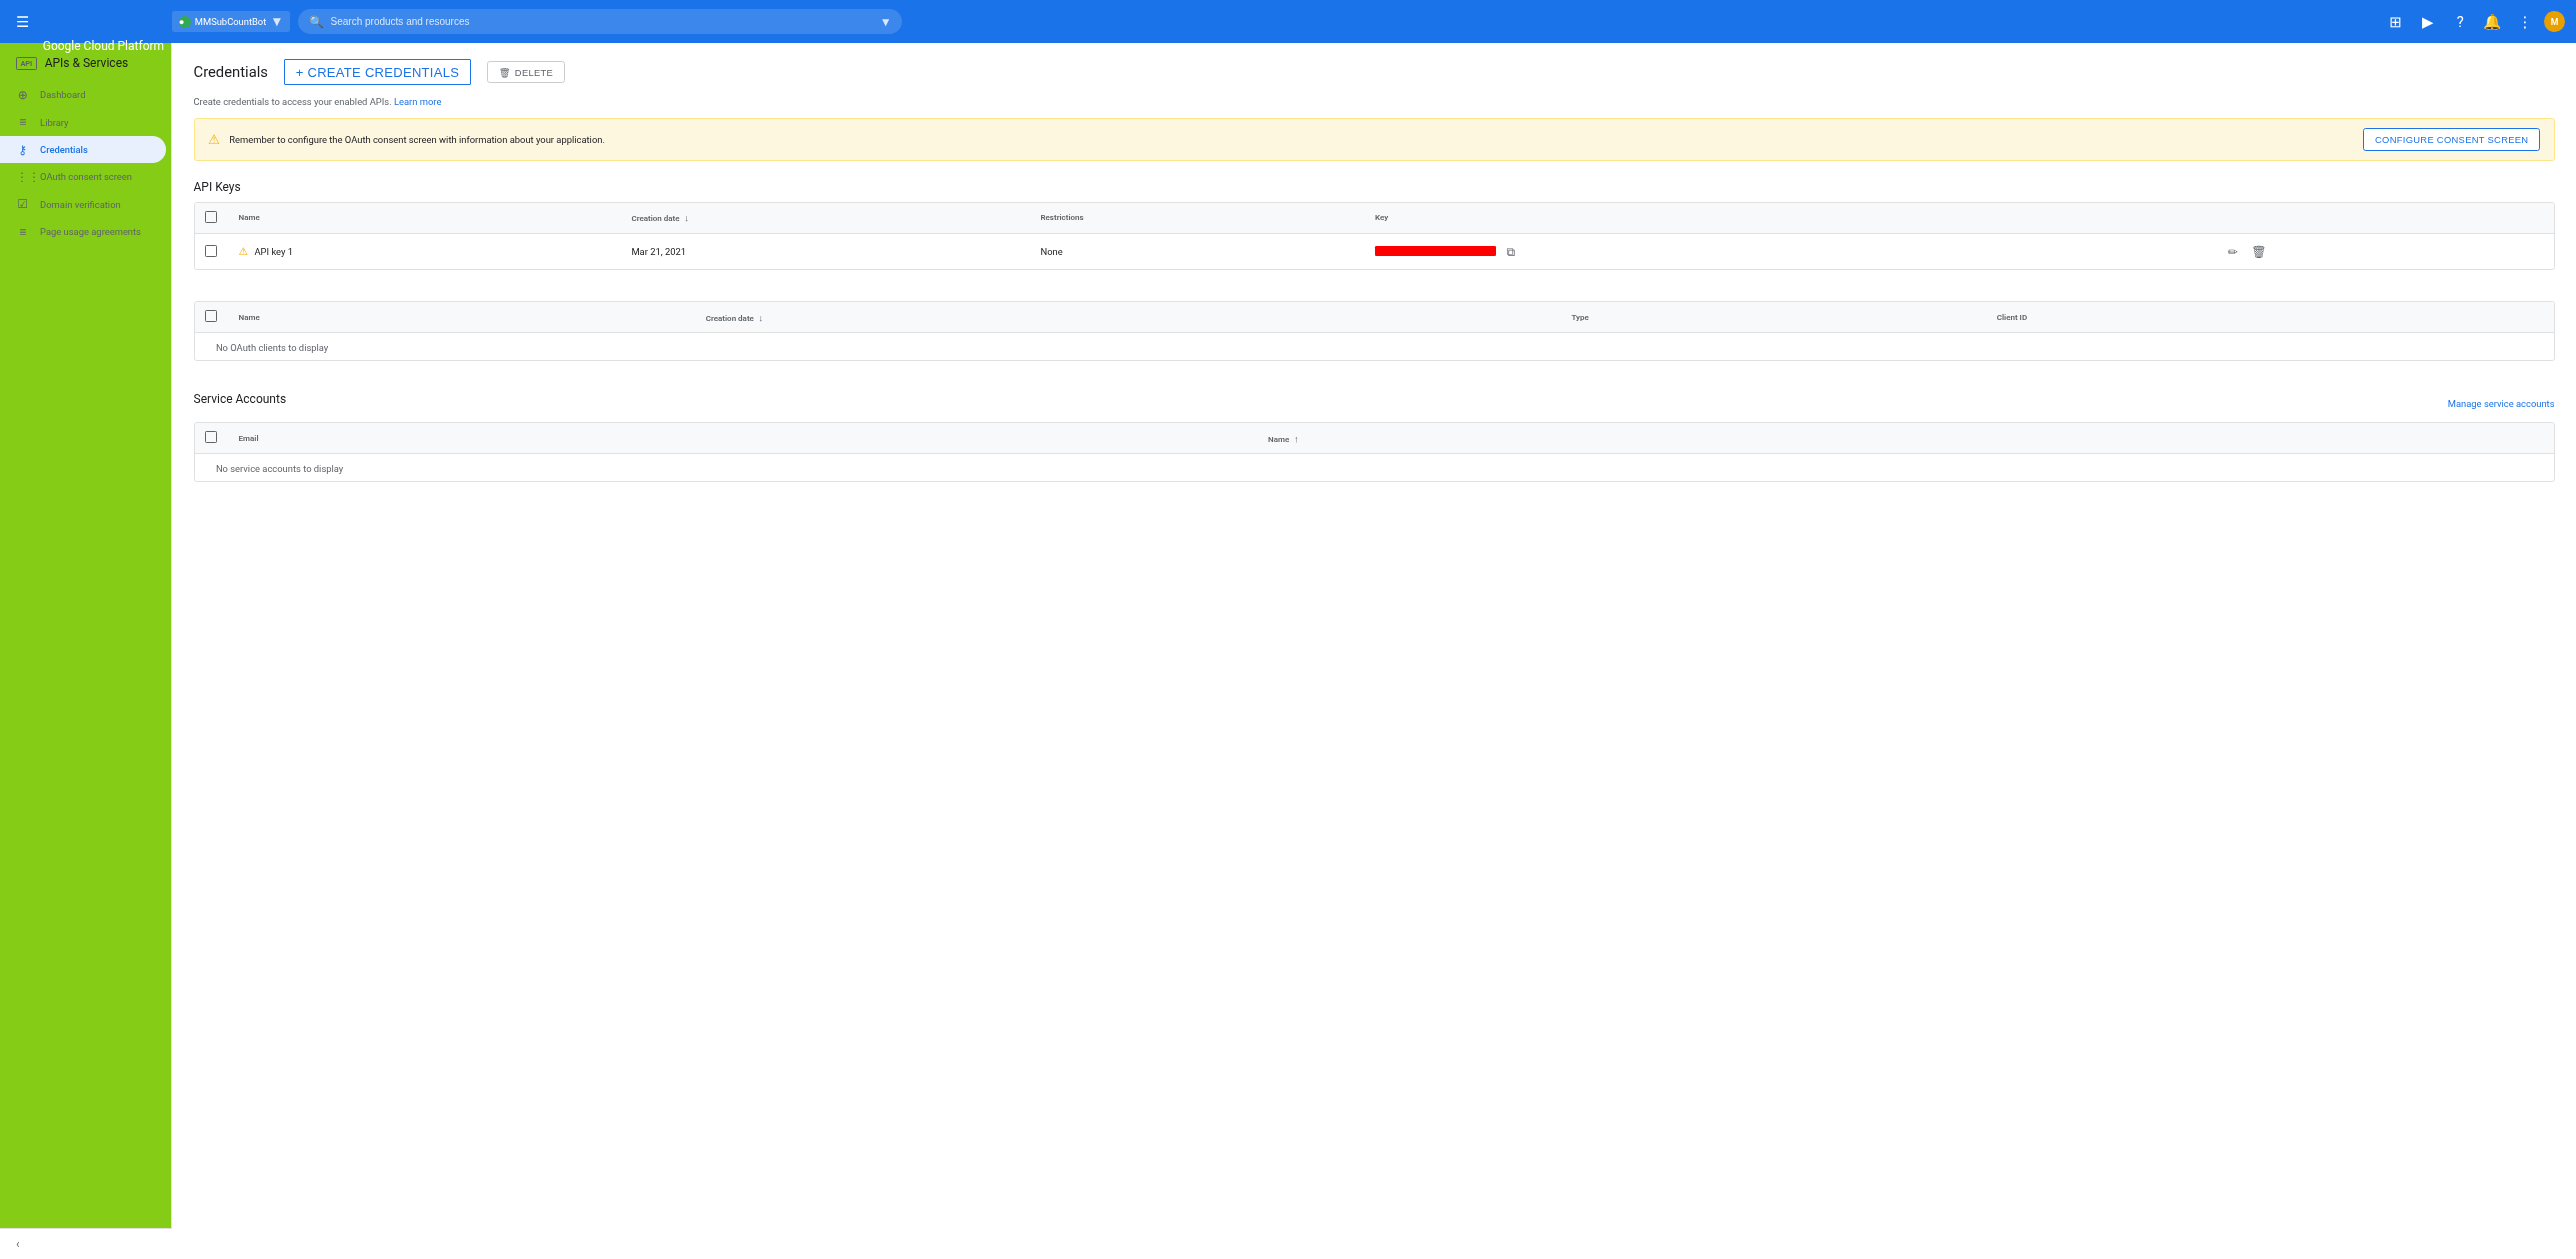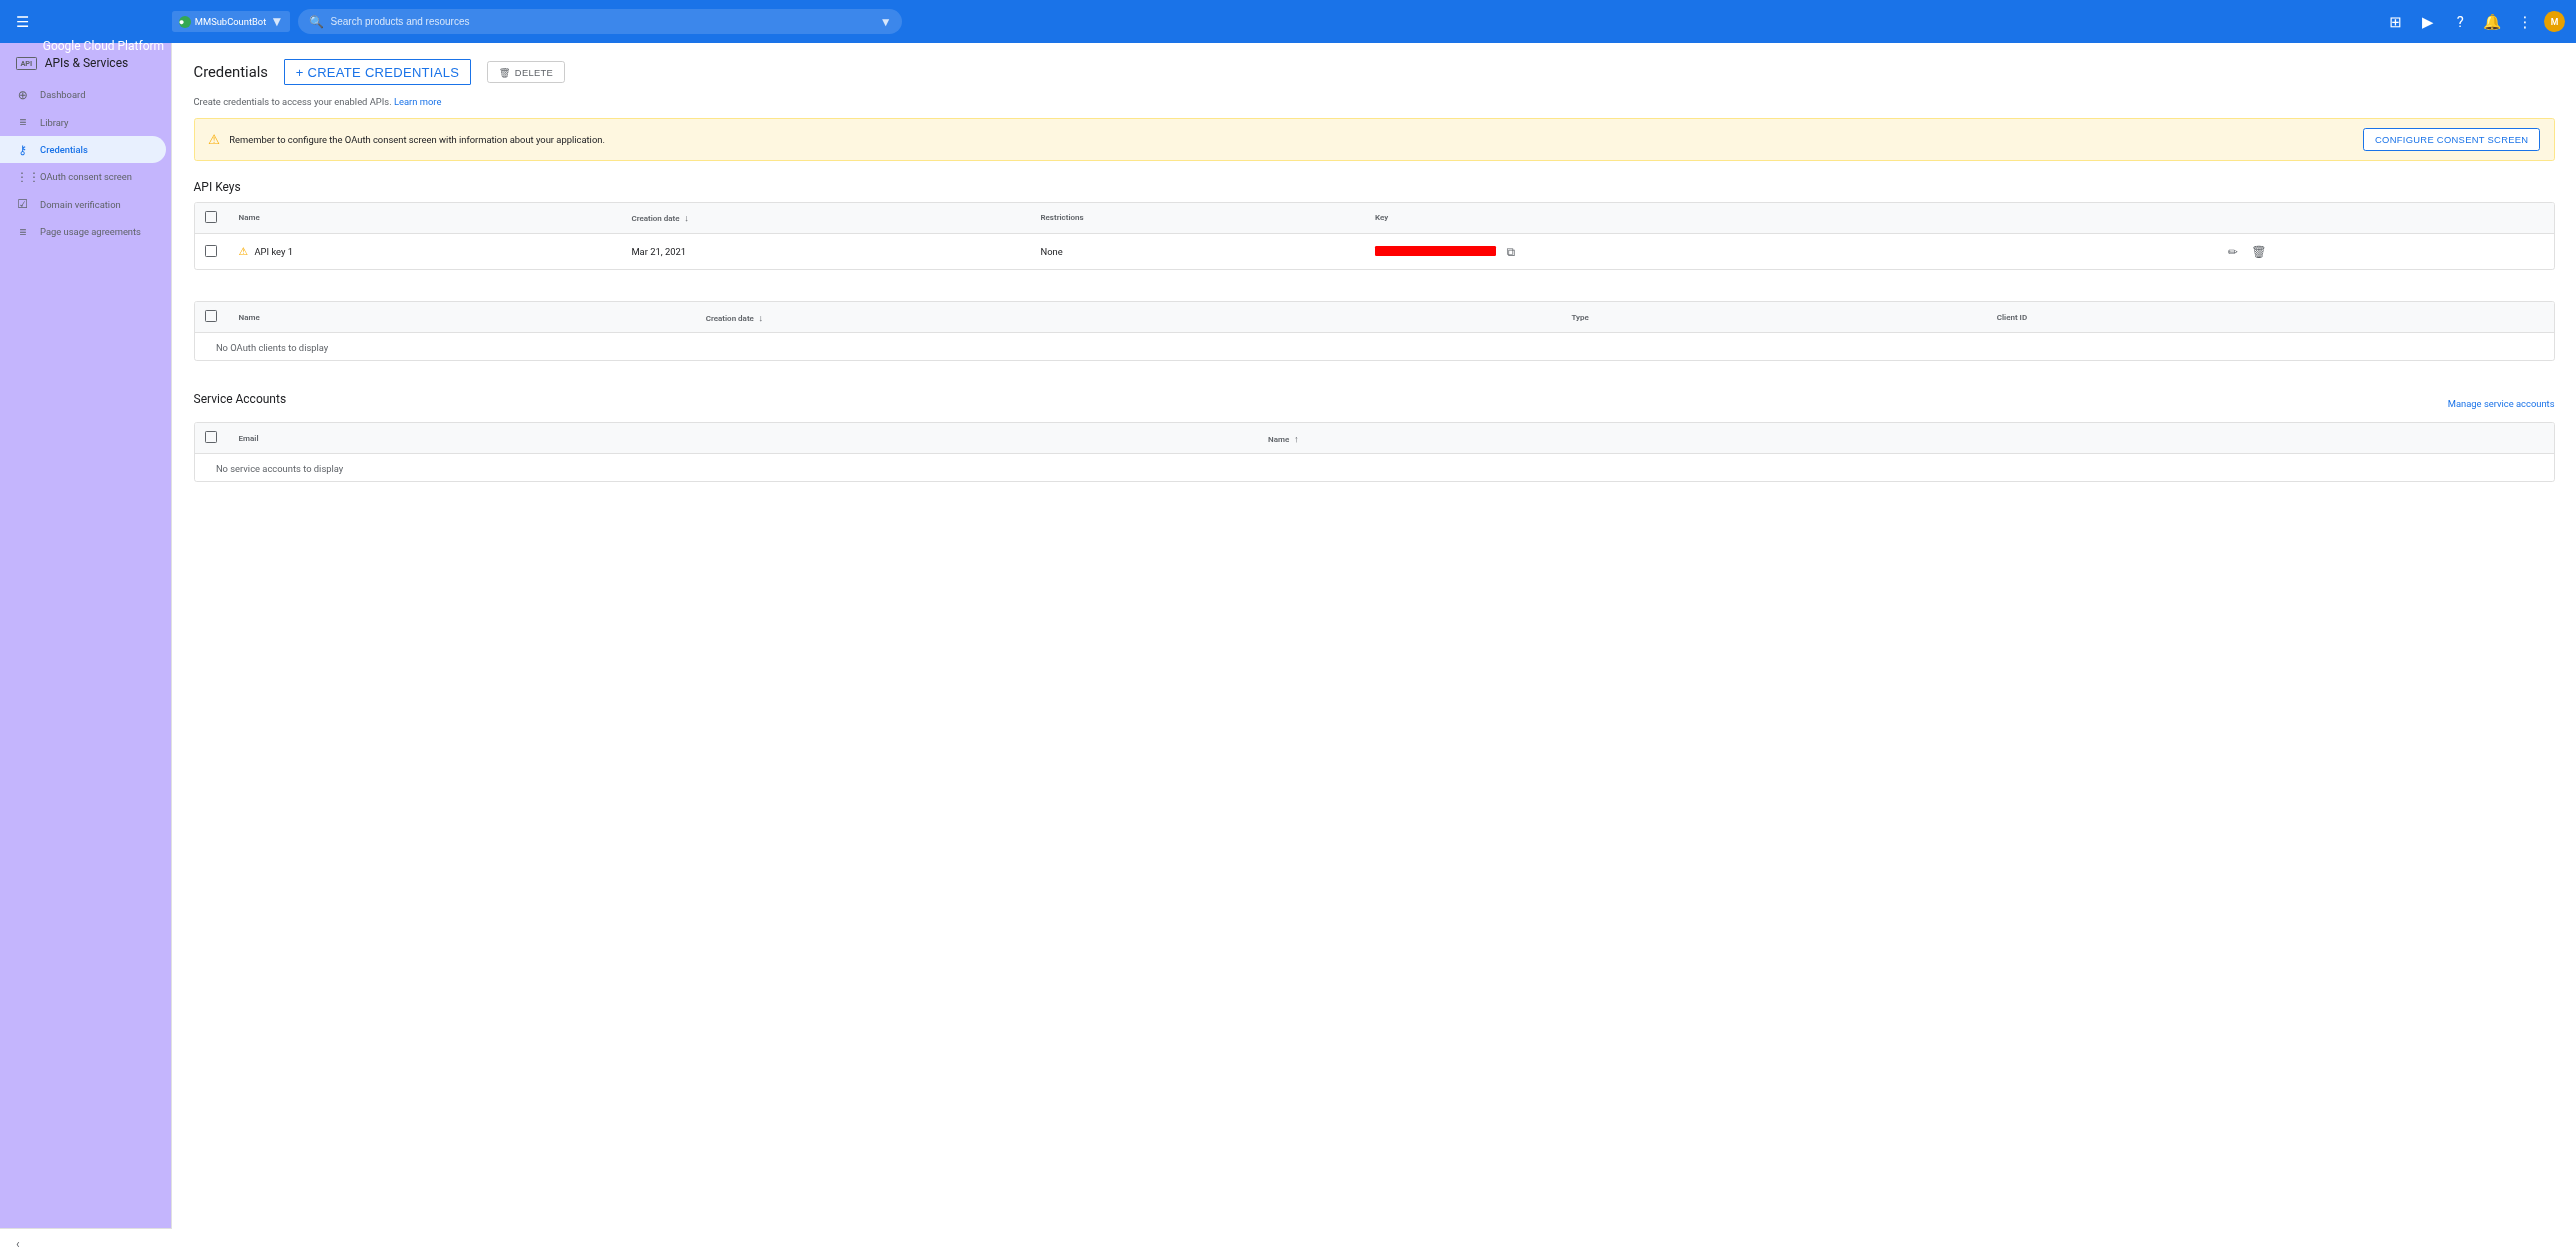--- a/index.html
+++ b/index.html
@@ -29,21 +29,21 @@
     .navbar-right { display: flex; align-items: center; gap: 5.4px; margin-left: auto; }
     .navbar-icon-btn { color: #fff; font-size: 14.8px; cursor: pointer; padding: 5.4px; border-radius: 50%; width: 27px; height: 27px; display: flex; align-items: center; justify-content: center; }
     .navbar-avatar { width: 21.5px; height: 21.5px; border-radius: 50%; background: #e8a000; display: flex; align-items: center; justify-content: center; color: #fff; font-size: 8.7px; font-weight: 600; cursor: pointer; }
     .navbar-dropdown-icon { color: rgba(255,255,255,0.8); font-size: 13.4px; cursor: pointer; }
     .search-dropdown-icon { color: rgba(255,255,255,0.8); font-size: 12px; cursor: pointer; }
 
     
     .layout { display: flex; margin-top: 43px; min-height: calc(100vh - 43px); }
 
     
-    .sidebar { width: 172px; background: #c4b5fd; border-right: 0.7px solid #e0e0e0; flex-shrink: 0; padding-top: 5.4px; position: fixed; top: 43px; bottom: 0; overflow-y: auto; }
+    .sidebar { width: 172px; background: #84cc16; border-right: 0.7px solid #e0e0e0; flex-shrink: 0; padding-top: 5.4px; position: fixed; top: 43px; bottom: 0; overflow-y: auto; }
     .sidebar-header { display: flex; align-items: center; gap: 8px; padding: 8px 16px 8px 16px; }
     .sidebar-api-badge { font-size: 7.4px; font-weight: 700; color: #5f6368; border: 0.7px solid #5f6368; padding: 1.3px 3.4px; border-radius: 1.3px; }
     .sidebar-title { font-size: 12px; font-weight: 400; color: #202124; }
     .sidebar-nav { margin-top: 2.7px; }
     .sidebar-item { display: flex; align-items: center; gap: 10.7px; padding: 6.7px 16px; cursor: pointer; color: #5f6368; font-size: 9.4px; border-radius: 0 16px 16px 0; margin-right: 5.4px; }
     .sidebar-item.active { background: #e8f0fe; color: #1a73e8; font-weight: 500; }
     .sidebar-item-icon { font-size: 12px; width: 13.4px; text-align: center; }
     .sidebar-collapse { position: fixed; bottom: 0; left: 0; width: 172px; padding: 8px 16px; cursor: pointer; color: #5f6368; font-size: 12px; border-top: 0.7px solid #e0e0e0; background: #fff; }
 
     

